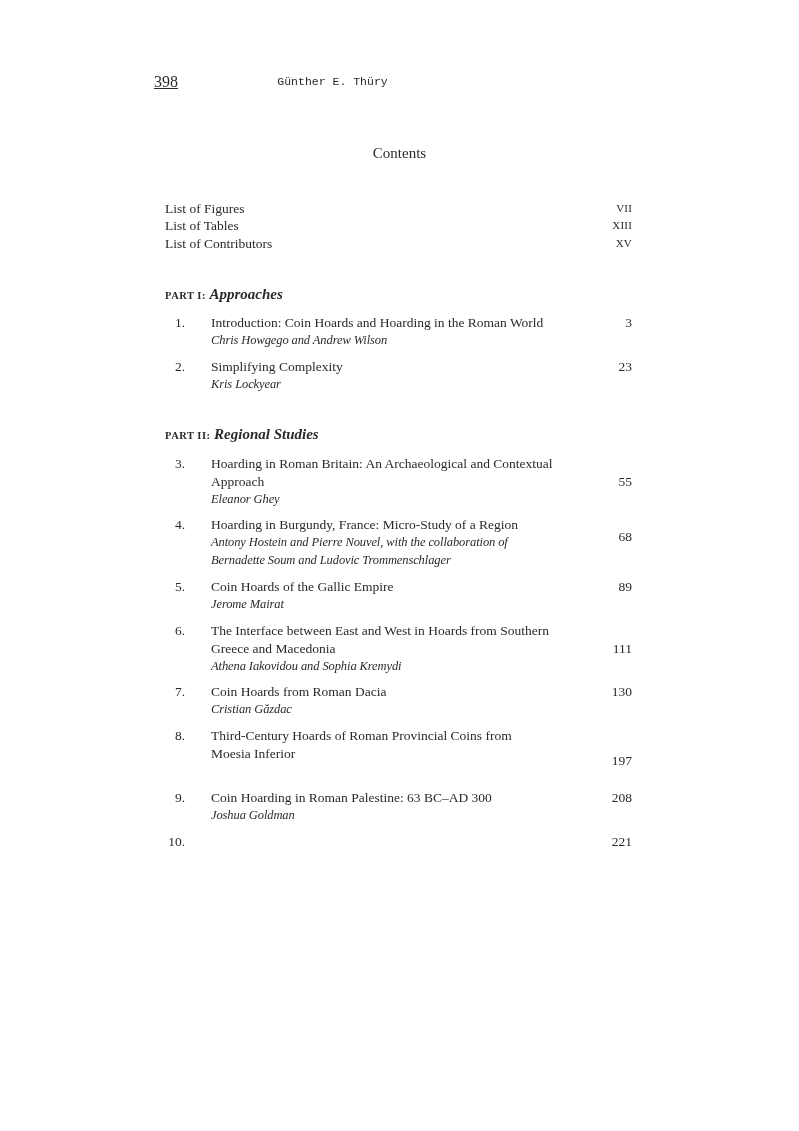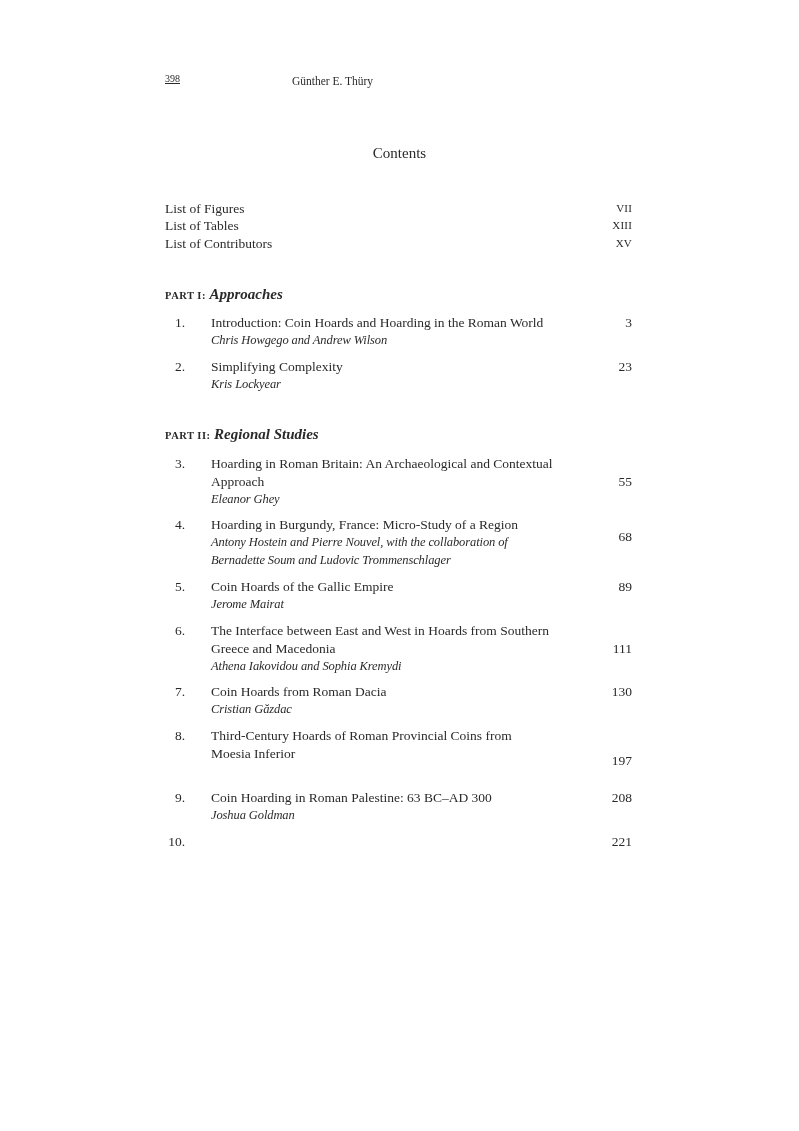--- a/index.html
+++ b/index.html
@@ -2,22 +2,22 @@
 <html><head>
   <meta charset="utf-8">
   <style>
     html, body { margin: 0; padding: 0; background: #ffffff; }
     body {
       width: 799px; height: 1131px; position: relative; overflow: hidden;
       font-family: "Liberation Serif", "DejaVu Serif", serif;
       color: #2a2a2a;
     }
     .abs { position: absolute; }
-    .folio { left: 165px; top: 73px; font-size: 10px; text-decoration: underline; }
-    .running-head { left: 0; width: 665px; text-align: center; top: 75px; font-size: 11.5px; }
+    .folio { left: 154px; top: 73px; font-size: 16px; text-decoration: underline; }
+    .running-head { left: 0; width: 665px; text-align: center; top: 75px; font-size: 11.5px; font-family: Liberation Mono, monospace; }
     .contents-title { left: 0; width: 799px; text-align: center; top: 145px; font-size: 15px; }
     .front-row { left: 165px; width: 467px; font-size: 13.5px; display: flex; justify-content: space-between; line-height: 17.5px; }
     .front-row .pg { font-size: 11px; letter-spacing: 0.2px; }
     .part-head { left: 165px; font-size: 14px; }
     .part-head .sc { font-size: 10.5px; font-weight: bold; letter-spacing: 0.5px; }
     .part-head .pt { font-style: italic; font-weight: bold; font-size: 15px; }
     .chapter { left: 155px; width: 477px; font-size: 13.5px; line-height: 17.8px; }
     .chapter .num { position: absolute; left: 0; width: 30px; text-align: right; }
     .chapter .body { margin-left: 56px; width: 370px; }
     .chapter .author { font-style: italic; font-size: 12.5px; letter-spacing: -0.1px; }

